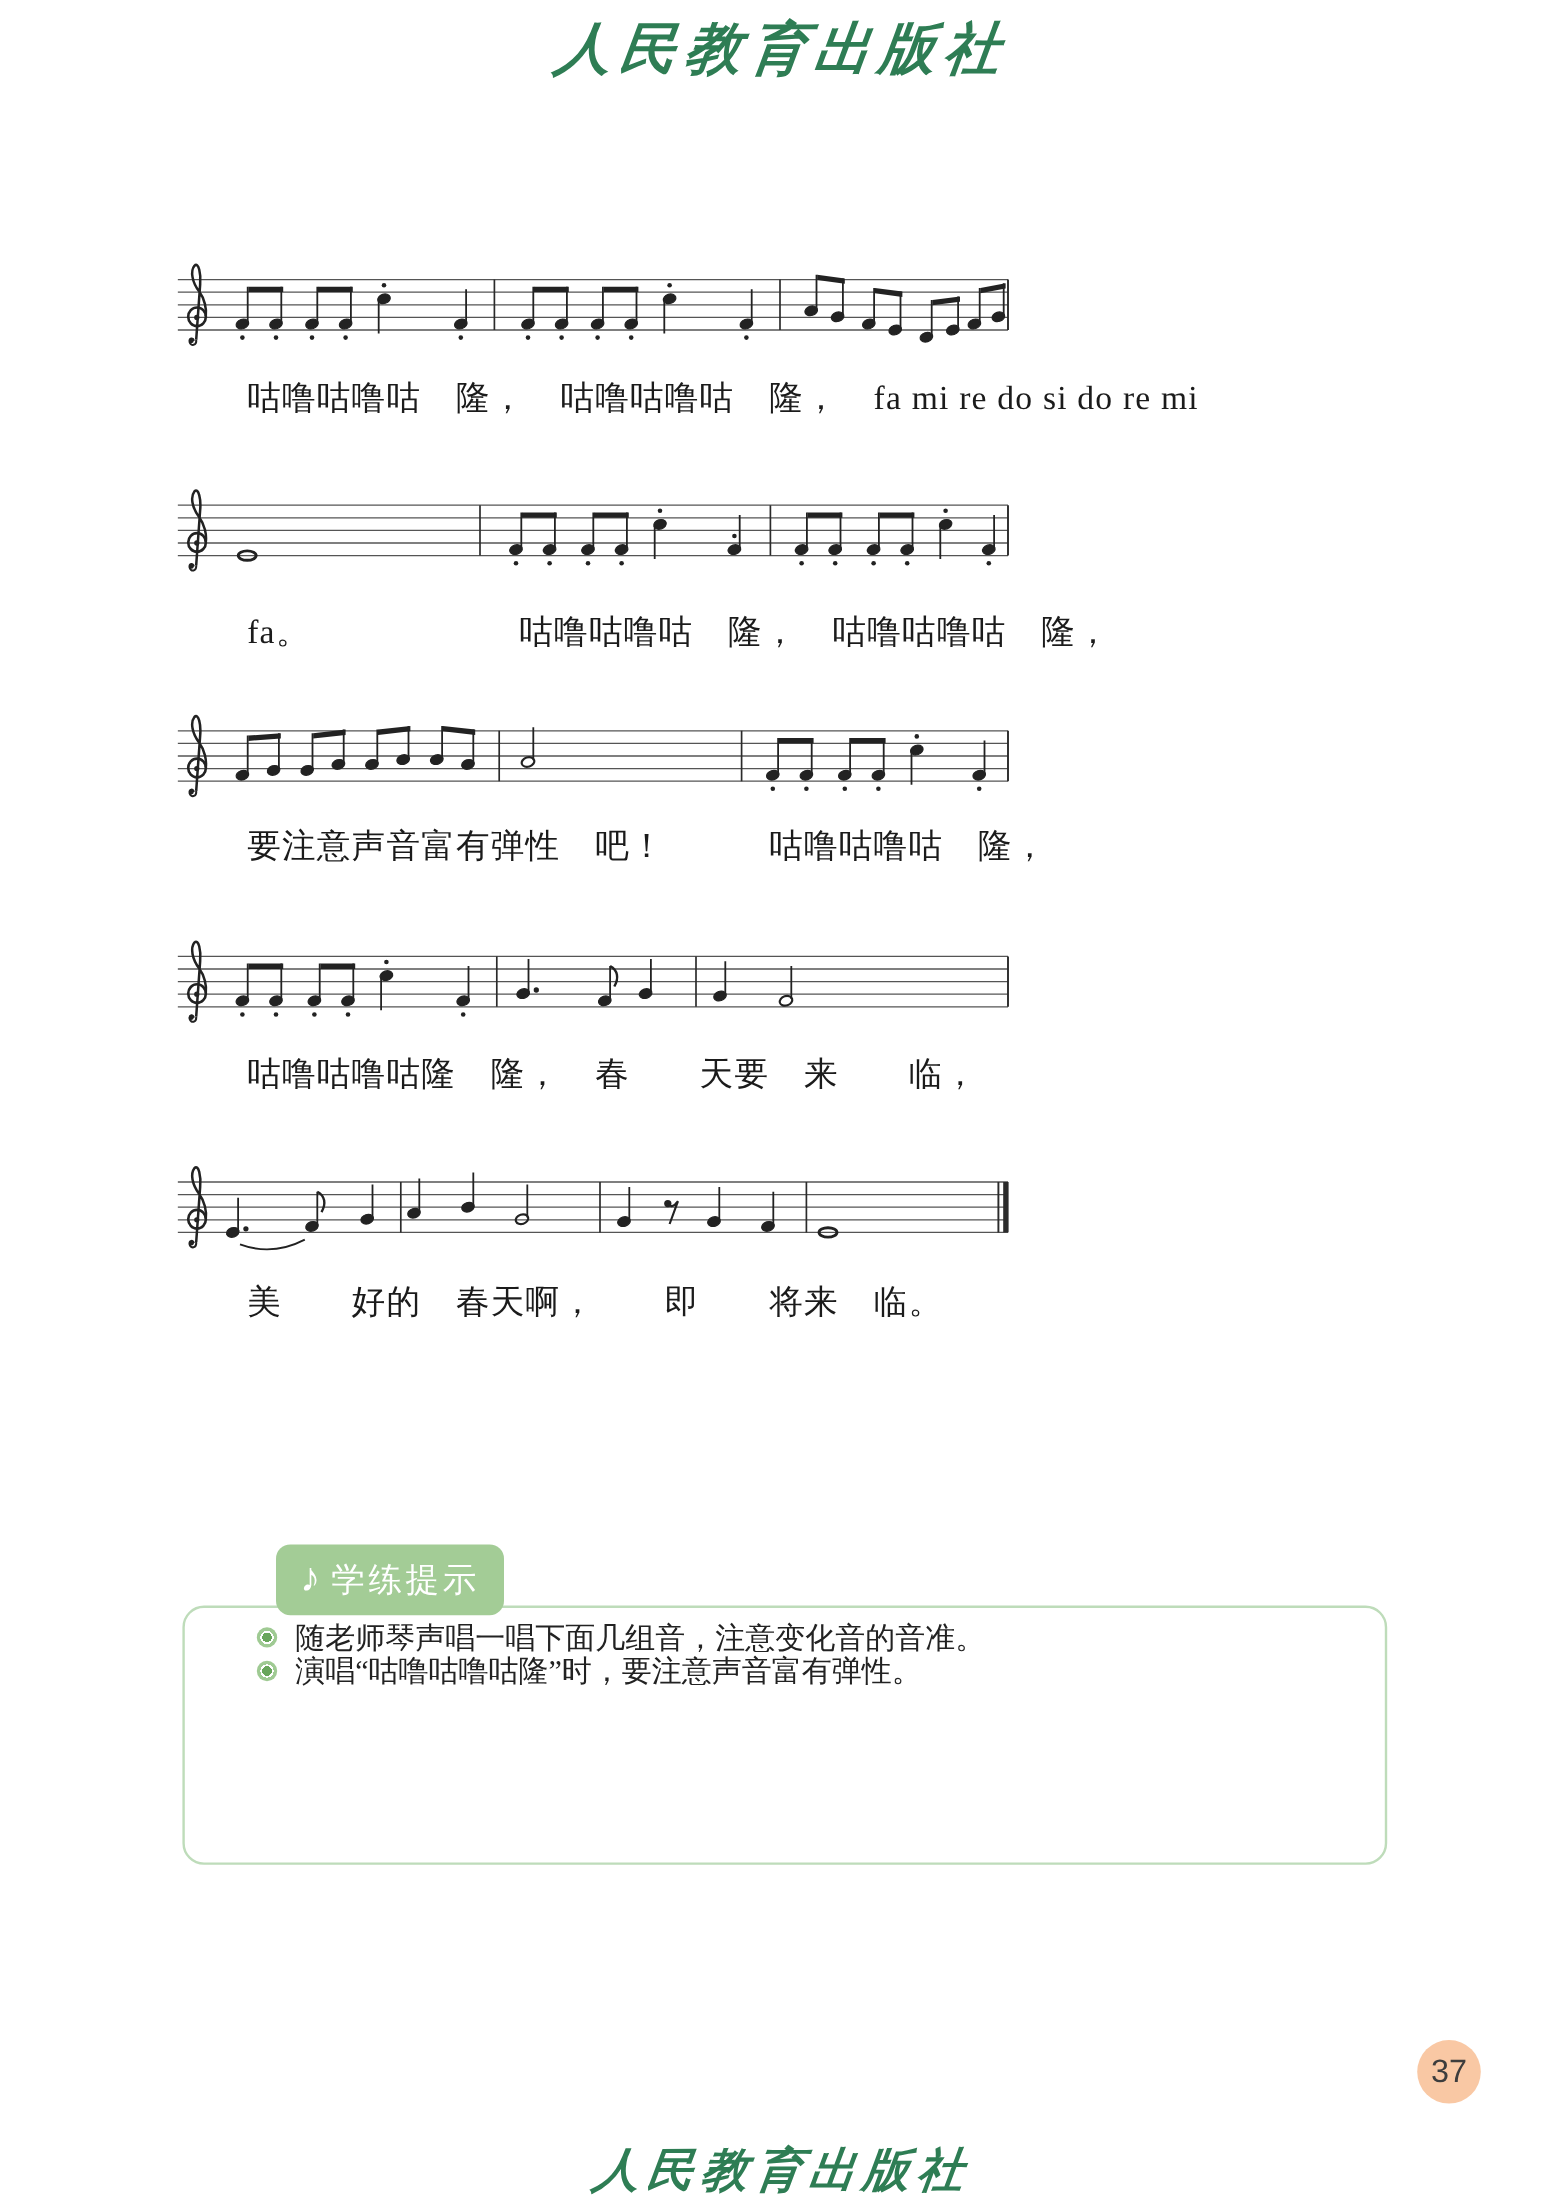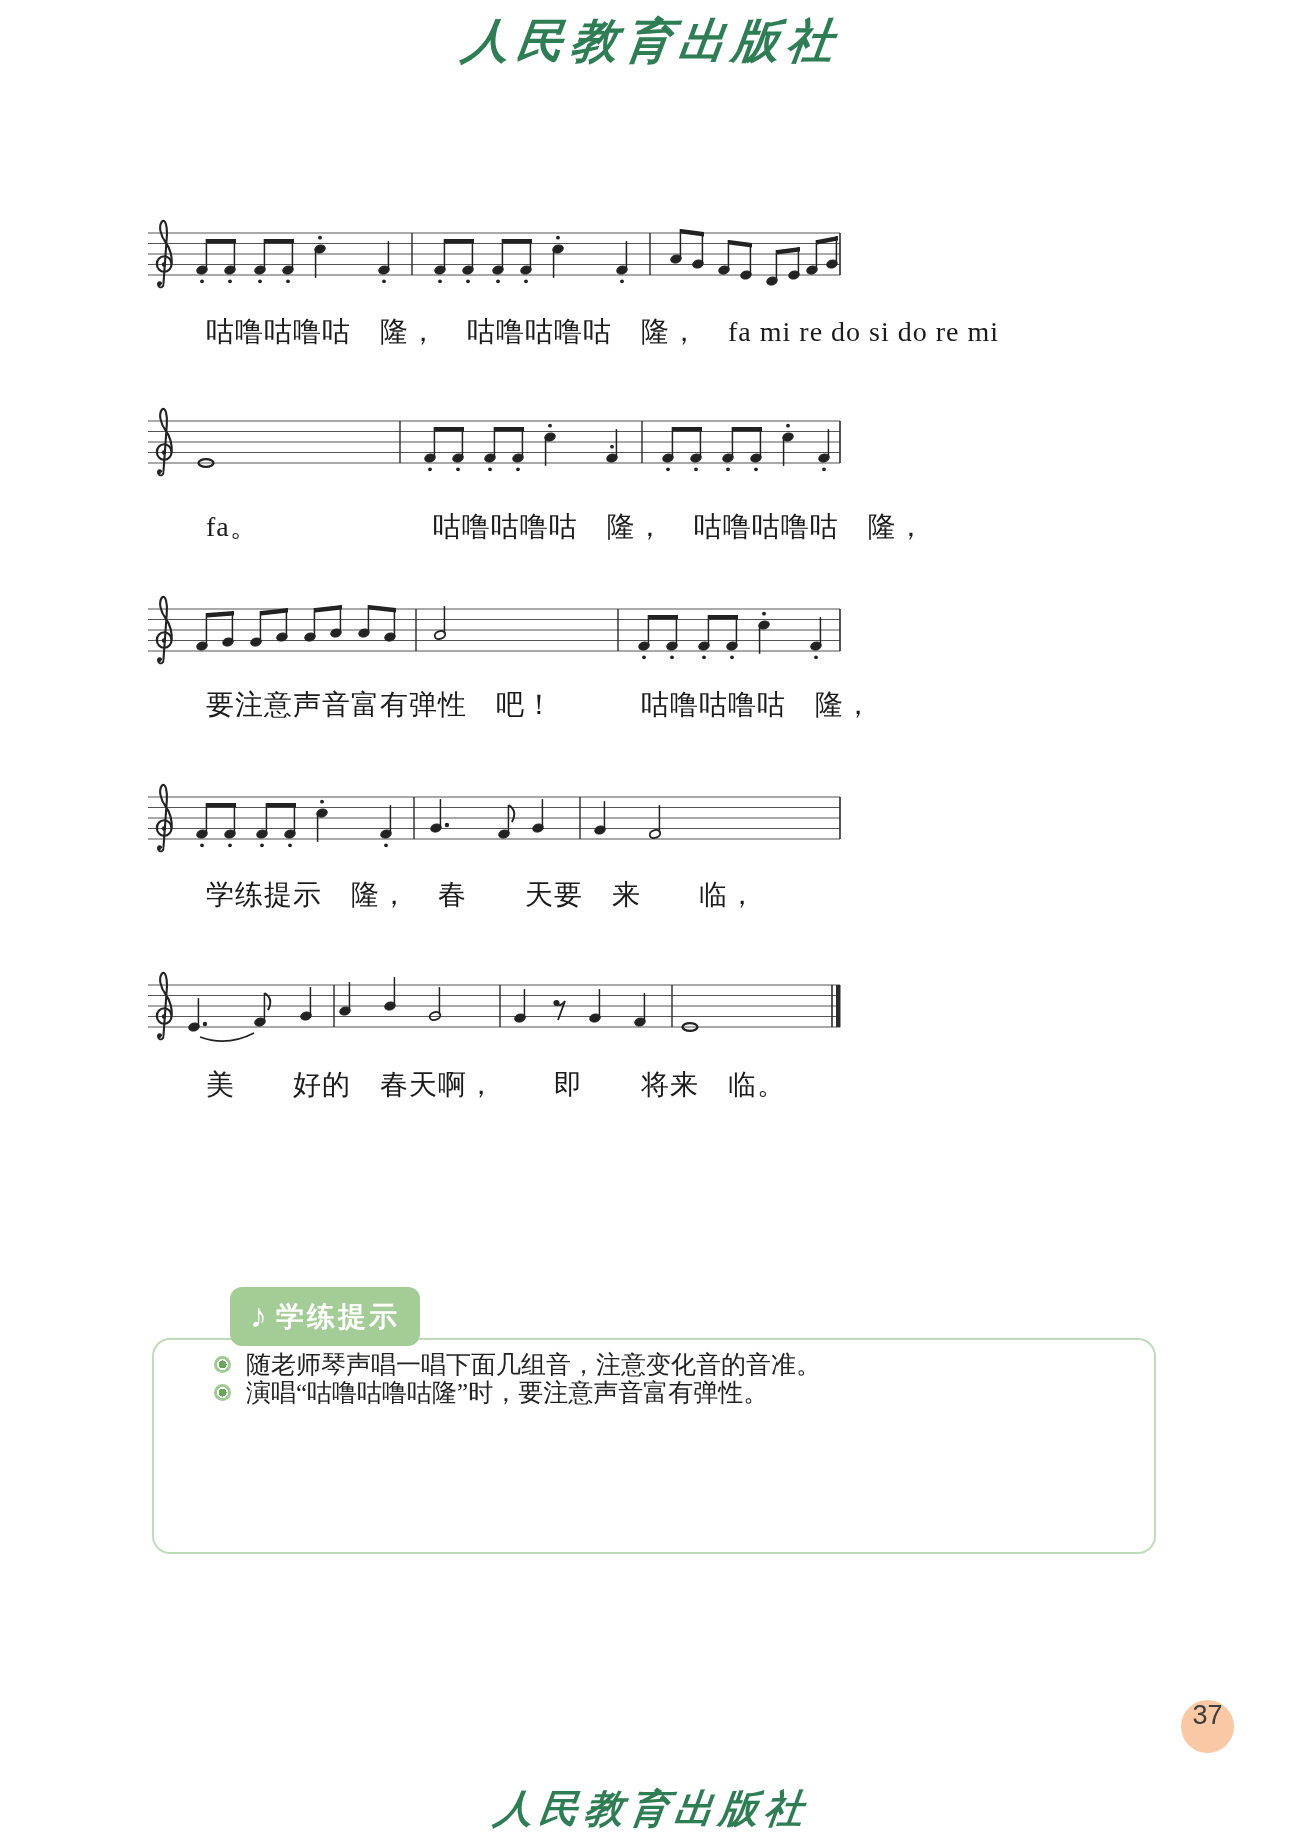--- a/index.html
+++ b/index.html
@@ -12,28 +12,28 @@
   .logo-bottom{top:1782px;font-size:39px;letter-spacing:6px;}
   .lyric{position:absolute;left:206px;font-family:"Liberation Serif",serif;
          font-size:28px;color:#1b1b1b;white-space:pre;letter-spacing:1px;}
   .staff-svg{position:absolute;}
   .tips-box{position:absolute;left:152px;top:1338px;width:1000px;height:212px;
             border:2px solid #bedcba;border-radius:18px;background:#fff;}
   .tips-tab{position:absolute;left:230px;top:1287px;width:190px;height:59px;
             background:#a3cc96;border-radius:12px;display:flex;align-items:center;
             justify-content:center;gap:9px;z-index:3;}
   .tips-tab .note-ic{color:#ffffff;font-size:34px;line-height:1;transform:translateY(-2px);}
-  .tips-tab .tab-label{color:#ffffff;font-size:28px;font-weight:bold;letter-spacing:3px;}
+  .tips-tab .tab-label{color:#ffffff;font-size:28px;font-weight:normal;letter-spacing:3px;}
   .tip-item{position:absolute;left:214px;display:flex;align-items:center;gap:15px;
             font-family:"Liberation Serif",serif;font-size:25px;color:#222;z-index:4;}
   .tip-1{top:1376px;} .tip-2{top:1348px;}
   .bullet{width:17px;height:17px;border-radius:50%;flex:0 0 17px;
           background:radial-gradient(circle,#69a65c 0 4px,#ffffff 4px 5.5px,#9fca93 5.5px 8.5px);}
   .page-circle{position:absolute;left:1181px;top:1700px;width:53px;height:53px;border-radius:50%;
-               background:#f9c8a4;display:flex;align-items:flex-start;justify-content:center;
+               background:#f9c8a4;display:flex;align-items:center;justify-content:center;
                font-size:27px;color:#3d3d3d;}
   .ts{font-family:"DejaVu Serif",serif;font-weight:bold;fill:#222;}
 </style>
 </head>
 <body>
 
 <div class="logo logo-top">人民教育出版社</div>
 <div class="logo logo-bottom">人民教育出版社</div>
 
 <div id="score">
@@ -380,21 +380,21 @@
       <line x1="97.12" y1="52.5" x2="97.12" y2="" stroke="#222" stroke-width="1.5"></line>
       <text x="80" y="59" font-size="14" fill="#222">♯</text>
       <ellipse cx="132" cy="46" rx="3.78" ry="2.76" fill="none" stroke="#222" stroke-width="1.8" transform="rotate(-18 132 46)"></ellipse>
       <line x1="135.12" y1="44.5" x2="135.12" y2="25.6" stroke="#222" stroke-width="1.5"></line>
     </svg>
   </div>
 
 <div class="lyric" style="top:313px">咕噜咕噜咕　隆，　咕噜咕噜咕　隆，　fa mi re do si do re mi</div>
 <div class="lyric" style="top:508px">fa。　　　　　　咕噜咕噜咕　隆，　咕噜咕噜咕　隆，</div>
 <div class="lyric" style="top:686px">要注意声音富有弹性　吧！　　　咕噜咕噜咕　隆，</div>
-<div class="lyric" style="top:876px">学练提示　隆，　春　　天要　来　　临，</div>
+<div class="lyric" style="top:876px">咕噜咕噜咕隆　隆，　春　　天要　来　　临，</div>
 <div class="lyric" style="top:1066px">美　　好的　春天啊，　　即　　将来　临。</div>
 
 <div class="tips-box"></div>
 <div class="tips-tab">
   <span class="note-ic">♪</span>
   <span class="tab-label">学练提示</span>
 </div>
 <div class="tip-item tip-1">
   <span class="bullet"></span>
   <span>演唱“咕噜咕噜咕隆”时，要注意声音富有弹性。</span>

